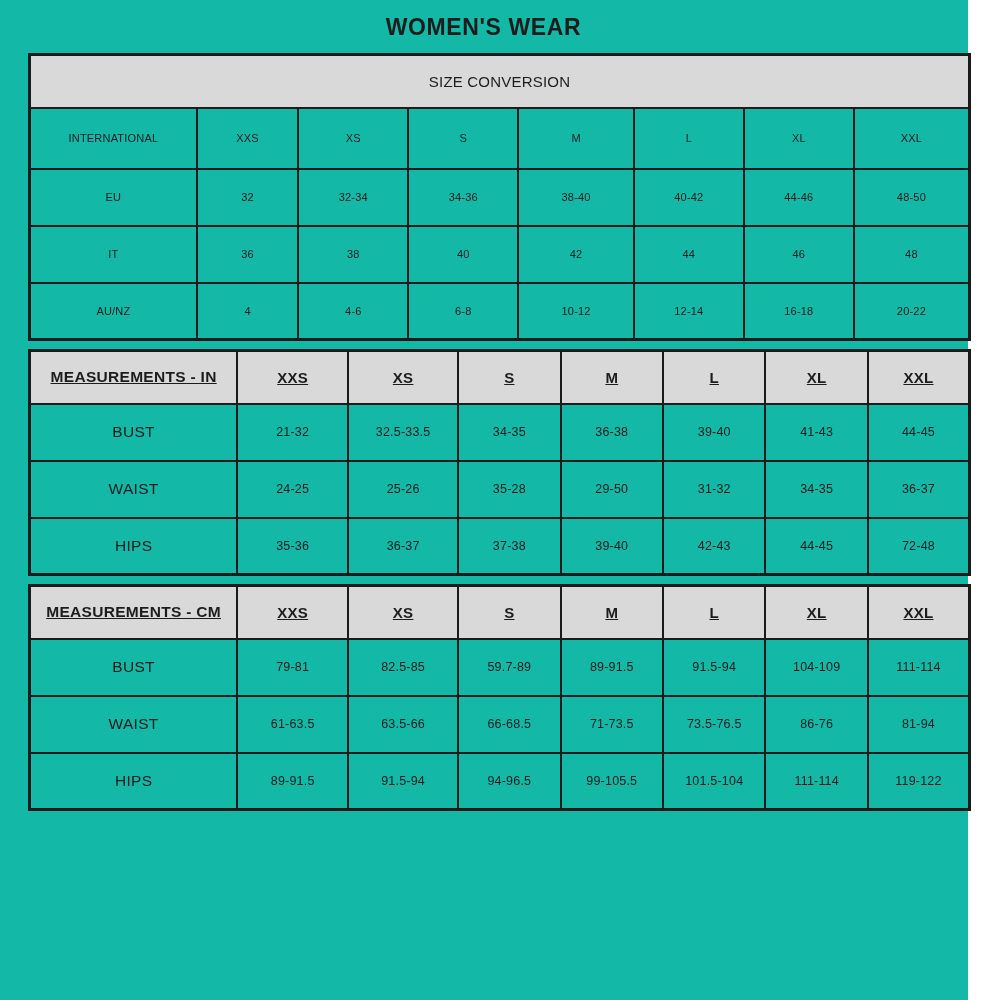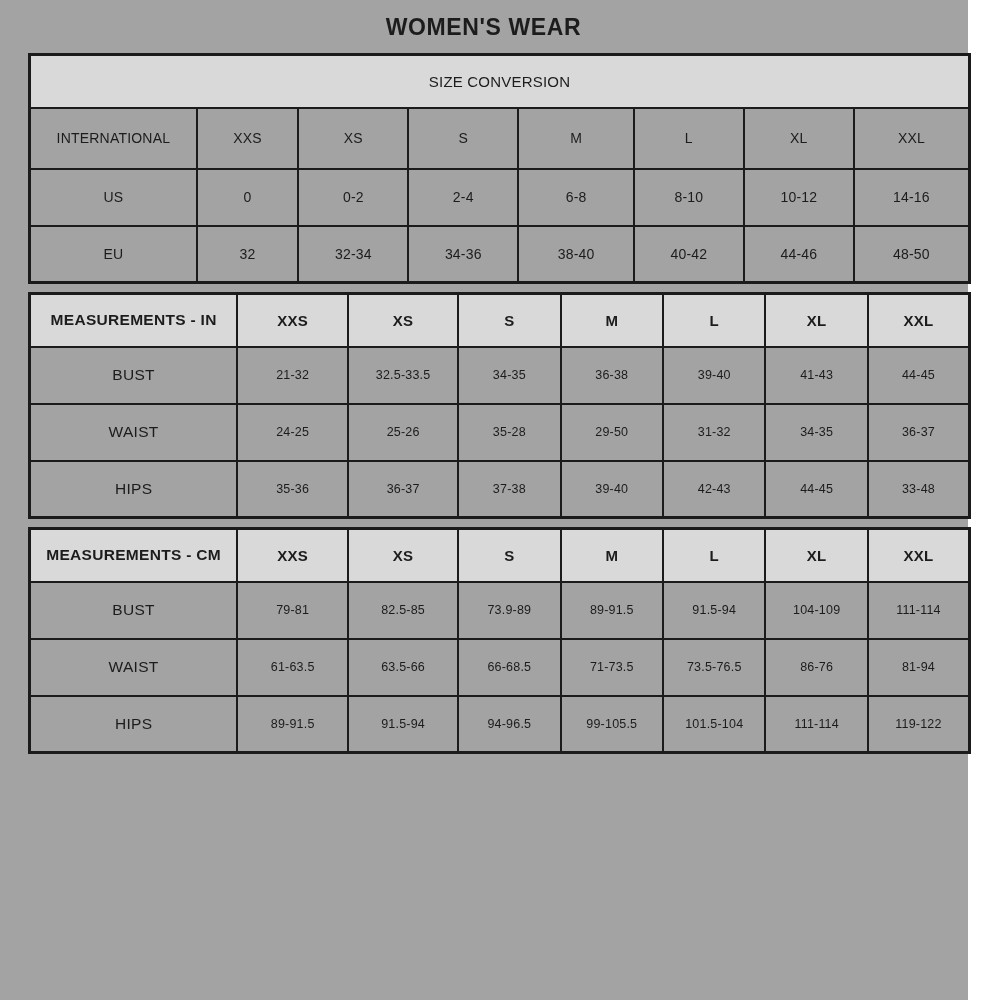--- a/index.html
+++ b/index.html
@@ -7,21 +7,21 @@
     padding: 0;
     background: #ffffff;
     font-family: "Liberation Sans", "DejaVu Sans", sans-serif;
     color: #1c1c1c;
   }
   .page {
     width: 968px;
     height: 1000px;
     box-sizing: border-box;
     padding: 10px 29px 17px 28px;
-    background: #a3a3a3;
+    background: #14b8a6;
   }
   .page-title {
     text-align: center;
     font-size: 23px;
     font-weight: 700;
     letter-spacing: 0.6px;
     margin: 4px 0 12px 0;
     color: #1c1c1c;
   }
   table {
@@ -46,30 +46,31 @@
   
   .size-table tr.banner-row { height: 53px; }
   .size-table tr.header-row { height: 61px; }
   .size-table tbody tr      { height: 57px; }
   .banner-cell {
     background: #d9d9d9;
     font-weight: 700;
     font-size: 15px;
     letter-spacing: 0.4px;
   }
-  .size-table td { font-size: 14px; font-weight: 400; letter-spacing: 0.2px; }
+  .size-table td { font-size: 11px; font-weight: 400; letter-spacing: 0.2px; }
   .size-table .banner-cell { font-size: 15px; }
   
   .meas-table tr.header-row { height: 53px; }
   .meas-table tbody tr      { height: 57px; }
   .meas-table .header-row td {
     background: #d9d9d9;
     font-weight: 700;
     font-size: 15px;
     letter-spacing: 0.3px;
+    text-decoration: underline;
   }
   .meas-table td { font-size: 12.5px; letter-spacing: 0.2px; }
   .meas-table td.row-label { font-size: 15.5px; letter-spacing: 0.3px; }
 </style>
 </head>
 <body>
 
 <div class="page">
 
   <h1 class="page-title">WOMEN'S WEAR</h1>
@@ -95,38 +96,48 @@
           <td>XS</td>
           <td>S</td>
           <td>M</td>
           <td>L</td>
           <td>XL</td>
           <td>XXL</td>
         </tr>
     </tbody>
     <tbody>
         <tr>
-          <td class="row-label">US</td>
-          <td>0</td>
-          <td>0-2</td>
-          <td>2-4</td>
-          <td>6-8</td>
-          <td>8-10</td>
-          <td>10-12</td>
-          <td>14-16</td>
-        </tr>
-        <tr>
           <td class="row-label">EU</td>
           <td>32</td>
           <td>32-34</td>
           <td>34-36</td>
           <td>38-40</td>
           <td>40-42</td>
           <td>44-46</td>
           <td>48-50</td>
+        </tr>
+        <tr>
+          <td class="row-label">IT</td>
+          <td>36</td>
+          <td>38</td>
+          <td>40</td>
+          <td>42</td>
+          <td>44</td>
+          <td>46</td>
+          <td>48</td>
+        </tr>
+        <tr>
+          <td class="row-label">AU/NZ</td>
+          <td>4</td>
+          <td>4-6</td>
+          <td>6-8</td>
+          <td>10-12</td>
+          <td>12-14</td>
+          <td>16-18</td>
+          <td>20-22</td>
         </tr>
       </tbody>
   </table>
 
   <table class="meas-table">
     <colgroup>
       <col style="width:22.1%">
         <col style="width:11.8%">
         <col style="width:11.7%">
       <col style="width:10.9%">
@@ -169,21 +180,21 @@
           <td>36-37</td>
         </tr>
         <tr>
           <td class="row-label">HIPS</td>
           <td>35-36</td>
           <td>36-37</td>
           <td>37-38</td>
           <td>39-40</td>
           <td>42-43</td>
           <td>44-45</td>
-          <td>33-48</td>
+          <td>72-48</td>
         </tr>
       </tbody>
   </table>
 
   <table class="meas-table">
     <colgroup>
       <col style="width:22.1%">
         <col style="width:11.8%">
         <col style="width:11.7%">
       <col style="width:10.9%">
@@ -202,21 +213,21 @@
           <td>L</td>
           <td>XL</td>
           <td>XXL</td>
         </tr>
     </tbody>
     <tbody>
         <tr>
           <td class="row-label">BUST</td>
           <td>79-81</td>
           <td>82.5-85</td>
-          <td>73.9-89</td>
+          <td>59.7-89</td>
           <td>89-91.5</td>
           <td>91.5-94</td>
           <td>104-109</td>
           <td>111-114</td>
         </tr>
         <tr>
           <td class="row-label">WAIST</td>
           <td>61-63.5</td>
           <td>63.5-66</td>
           <td>66-68.5</td>

